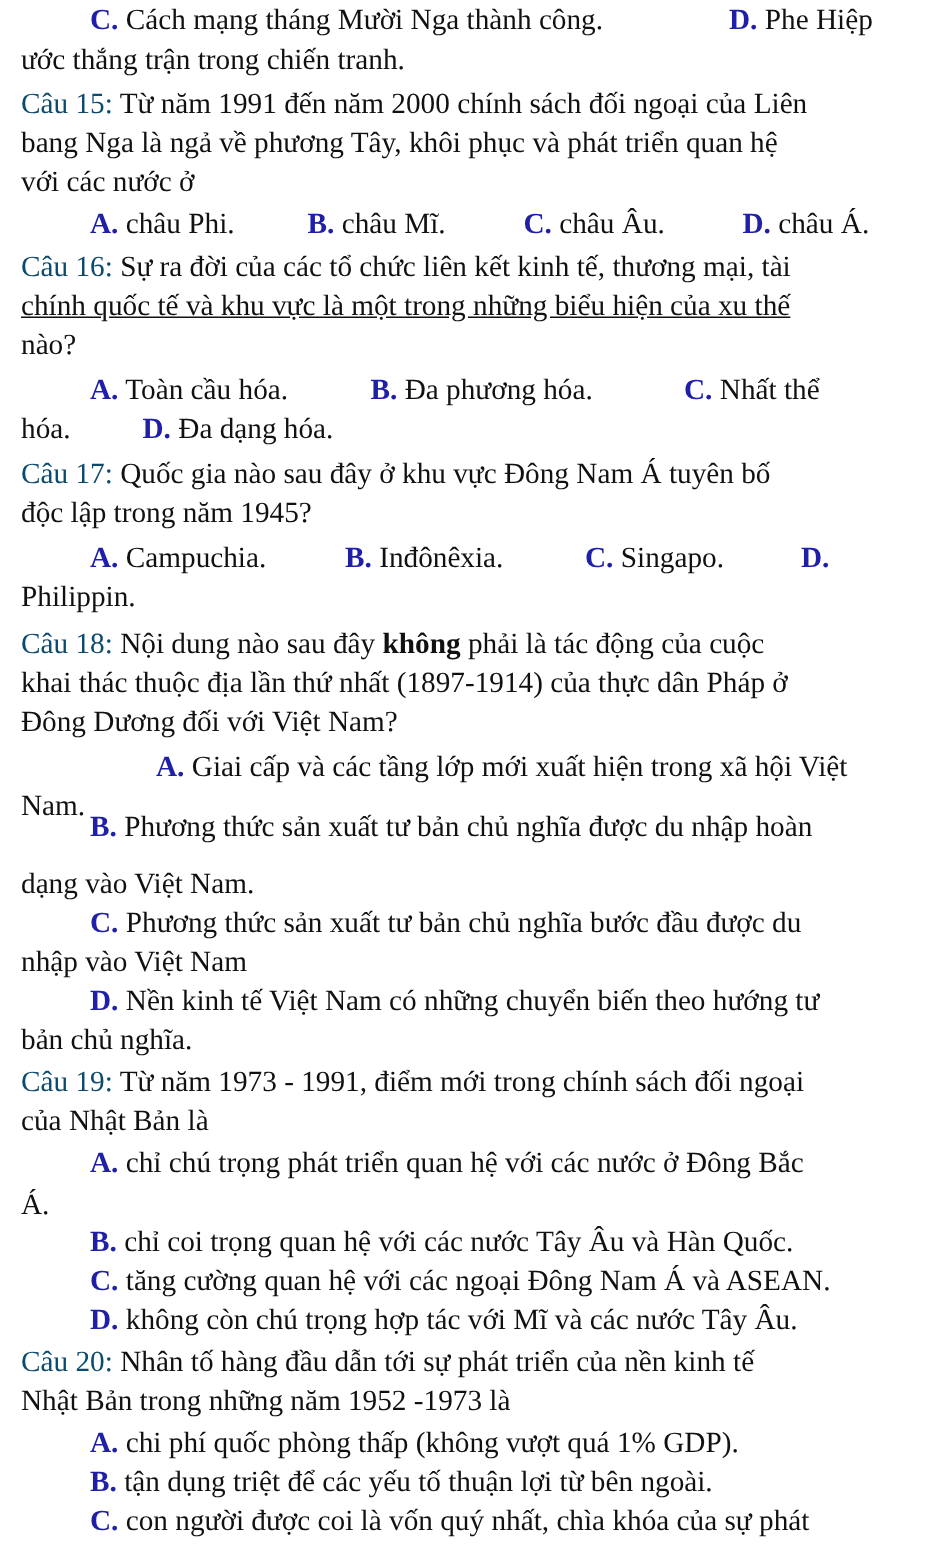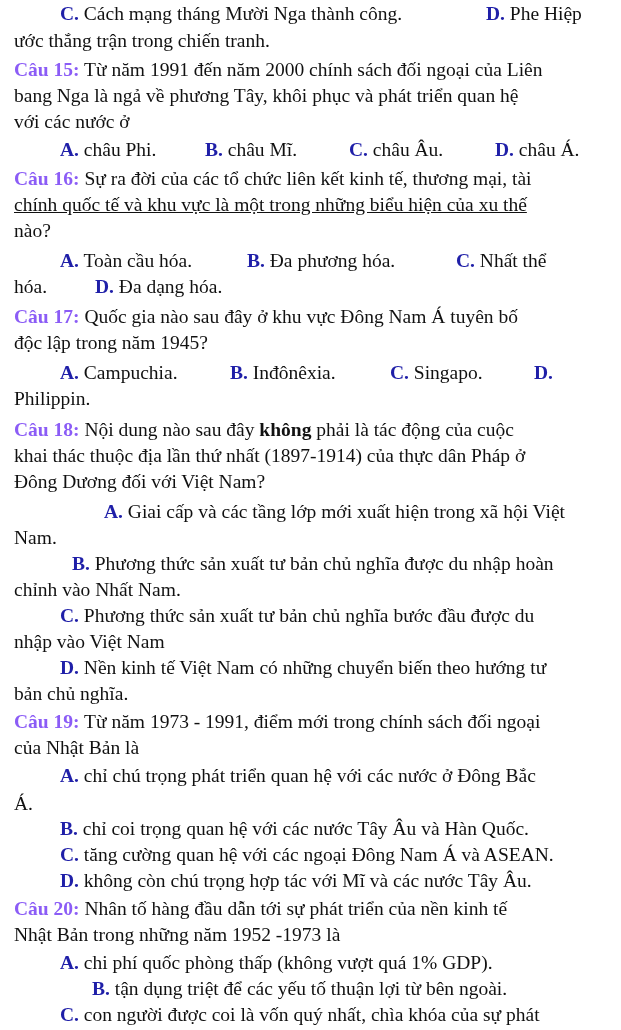--- a/index.html
+++ b/index.html
@@ -4,21 +4,21 @@
 <style>
   html, body { margin: 0; padding: 0; background: #ffffff; }
   body {
     width: 621px; height: 1030px; overflow: hidden; position: relative;
     font-family: "Liberation Serif", "DejaVu Serif", serif;
     font-size: 19.5px; color: #111111;
   }
   .page { position: absolute; left: 0; top: 0; width: 621px; }
   .line { position: absolute; left: 0; white-space: nowrap; line-height: 24px; }
   .lbl { color: #1f1fa8; font-weight: bold; }
-  .q { color: #8b5cf6; font-weight: bold; }
+  .q { color: #0c4a6e; font-weight: normal; }
   .b { font-weight: bold; }
 </style>
 </head>
 <body>
 
 <div class="page">
 
   <div class="line" style="top:2px;left:60px;">
     <span class="lbl">C.</span>
     <span>Cách mạng tháng Mười Nga thành công.</span>
@@ -64,22 +64,22 @@
   <div class="line" style="top:387px;left:14px;">Philippin.</div>
 
   <div class="line" style="top:418px;left:14px;">
     <span class="q">Câu 18:</span>
     <span>Nội dung nào sau đây</span> <span class="b">không</span> <span>phải là tác động của cuộc</span>
   </div>
   <div class="line" style="top:444px;left:14px;">khai thác thuộc địa lần thứ nhất (1897-1914) của thực dân Pháp ở</div>
   <div class="line" style="top:470px;left:14px;">Đông Dương đối với Việt Nam?</div>
   <div class="line" style="top:500px;left:60px;margin-left:44px;"><span class="lbl">A.</span> <span>Giai cấp và các tầng lớp mới xuất hiện trong xã hội Việt</span></div>
   <div class="line" style="top:526px;left:14px;">Nam.</div>
-  <div class="line" style="top:552px;left:60px;margin-left:12px;"><span class="lbl">B.</span> <span>Phương thức sản xuất tư bản chủ nghĩa được du nhập hoàn</span></div>
-  <div class="line" style="top:578px;left:14px;">chỉnh vào Nhất Nam.</div>
+  <div class="line" style="top:540px;left:60px;"><span class="lbl">B.</span> <span>Phương thức sản xuất tư bản chủ nghĩa được du nhập hoàn</span></div>
+  <div class="line" style="top:578px;left:14px;">dạng vào Việt Nam.</div>
   <div class="line" style="top:604px;left:60px;"><span class="lbl">C.</span> <span>Phương thức sản xuất tư bản chủ nghĩa bước đầu được du</span></div>
   <div class="line" style="top:630px;left:14px;">nhập vào Việt Nam</div>
   <div class="line" style="top:656px;left:60px;"><span class="lbl">D.</span> <span>Nền kinh tế Việt Nam có những chuyển biến theo hướng tư</span></div>
   <div class="line" style="top:682px;left:14px;">bản chủ nghĩa.</div>
 
   <div class="line" style="top:710px;left:14px;">
     <span class="q">Câu 19:</span>
     <span>Từ năm 1973 - 1991, điểm mới trong chính sách đối ngoại</span>
   </div>
   <div class="line" style="top:736px;left:14px;">của Nhật Bản là</div>
@@ -88,16 +88,16 @@
   <div class="line" style="top:817px;left:60px;"><span class="lbl">B.</span> <span>chỉ coi trọng quan hệ với các nước Tây Âu và Hàn Quốc.</span></div>
   <div class="line" style="top:843px;left:60px;"><span class="lbl">C.</span> <span>tăng cường quan hệ với các ngoại Đông Nam Á và ASEAN.</span></div>
   <div class="line" style="top:869px;left:60px;"><span class="lbl">D.</span> <span>không còn chú trọng hợp tác với Mĩ và các nước Tây Âu.</span></div>
 
   <div class="line" style="top:897px;left:14px;">
     <span class="q">Câu 20:</span>
     <span>Nhân tố hàng đầu dẫn tới sự phát triển của nền kinh tế</span>
   </div>
   <div class="line" style="top:923px;left:14px;">Nhật Bản trong những năm 1952 -1973 là</div>
   <div class="line" style="top:951px;left:60px;"><span class="lbl">A.</span> <span>chi phí quốc phòng thấp (không vượt quá 1% GDP).</span></div>
-  <div class="line" style="top:977px;left:60px;margin-left:32px;"><span class="lbl">B.</span> <span>tận dụng triệt để các yếu tố thuận lợi từ bên ngoài.</span></div>
+  <div class="line" style="top:977px;left:60px;"><span class="lbl">B.</span> <span>tận dụng triệt để các yếu tố thuận lợi từ bên ngoài.</span></div>
   <div class="line" style="top:1003px;left:60px;"><span class="lbl">C.</span> <span>con người được coi là vốn quý nhất, chìa khóa của sự phát</span></div>
 
 </div>
 
 </body></html>

